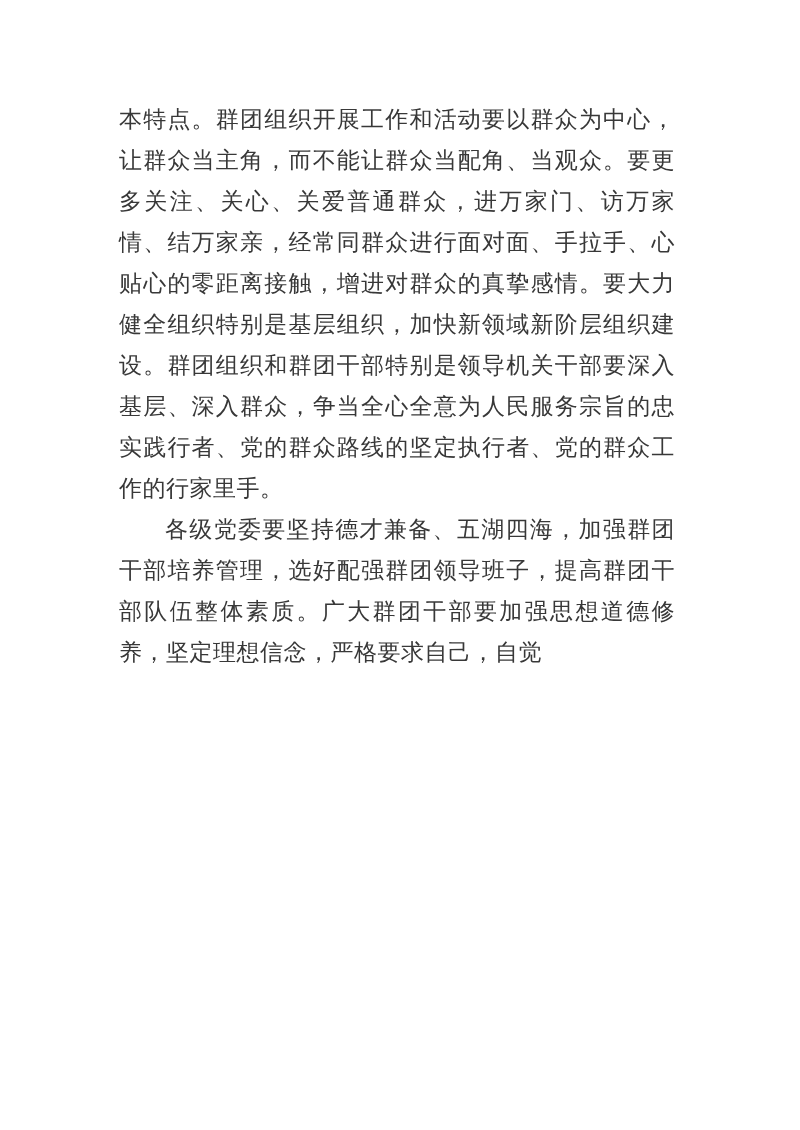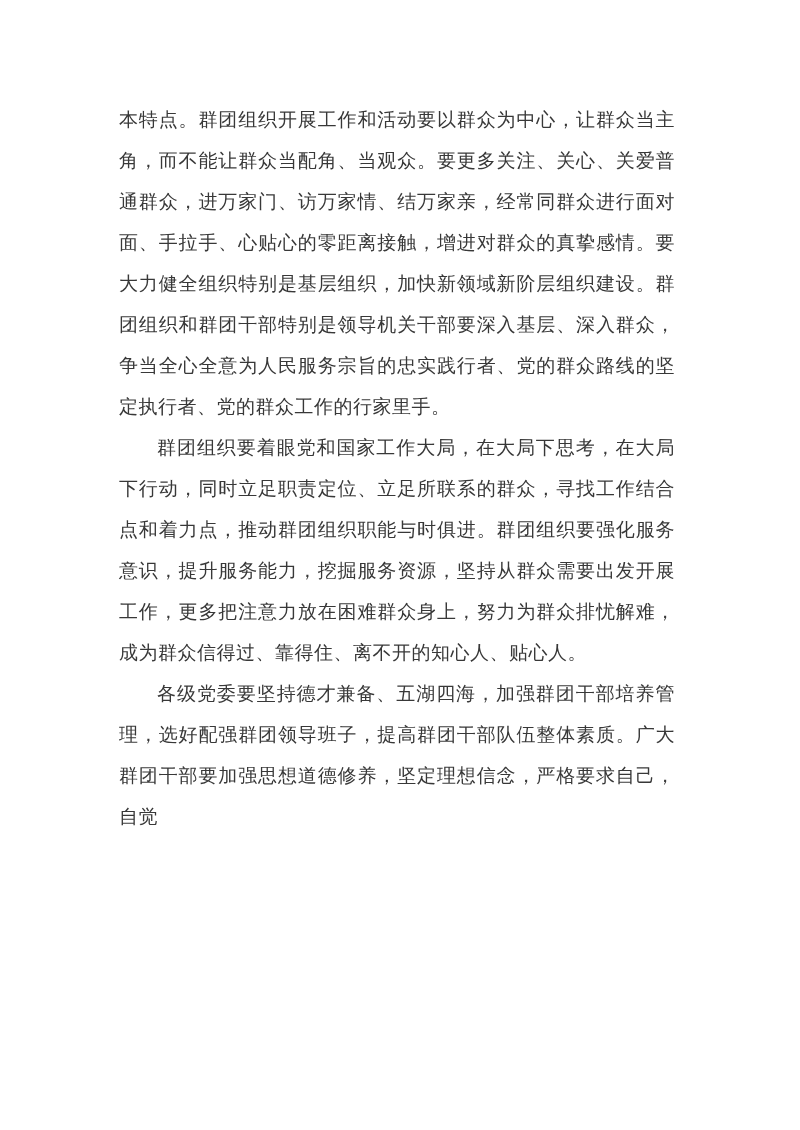--- a/index.html
+++ b/index.html
@@ -14,36 +14,35 @@
     background: #ffffff;
     overflow: hidden;
     font-family: "Liberation Sans", sans-serif;
   }
   .doc-content {
     position: absolute;
     left: 119px;
     top: 99px;
     width: 556px;
     color: #383838;
-    font-size: 19px;
+    font-size: 23px;
     line-height: 41px;
     text-align: justify;
     text-justify: inter-character;
     letter-spacing: 0.5px;
   }
   .doc-content p {
     margin: 0;
     padding: 0;
   }
   .doc-content p.indent {
     text-indent: 2em;
   }
 </style>
 </head>
 <body>
 
 <div class="page">
   <div class="doc-content">
     <p>本特点。群团组织开展工作和活动要以群众为中心，让群众当主角，而不能让群众当配角、当观众。要更多关注、关心、关爱普通群众，进万家门、访万家情、结万家亲，经常同群众进行面对面、手拉手、心贴心的零距离接触，增进对群众的真挚感情。要大力健全组织特别是基层组织，加快新领域新阶层组织建设。群团组织和群团干部特别是领导机关干部要深入基层、深入群众，争当全心全意为人民服务宗旨的忠实践行者、党的群众路线的坚定执行者、党的群众工作的行家里手。</p>
-    <p class="indent">群团组织要着眼党和国家工作大局，在大局下思考，在大局下行动，同时立足职责定位、立足所联系的群众，寻找工作结合点和着力点，推动群团组织职能与时俱进。群团组织要强化服务意识，提升服务能力，挖掘服务资源，坚持从群众需要出发开展工作，更多把注意力放在困难群众身上，努力为群众排忧解难，成为群众信得过、靠得住、离不开的知心人、贴心人。</p>
     <p class="indent">各级党委要坚持德才兼备、五湖四海，加强群团干部培养管理，选好配强群团领导班子，提高群团干部队伍整体素质。广大群团干部要加强思想道德修养，坚定理想信念，严格要求自己，自觉</p>
   </div>
 </div>
 
 </body></html>

